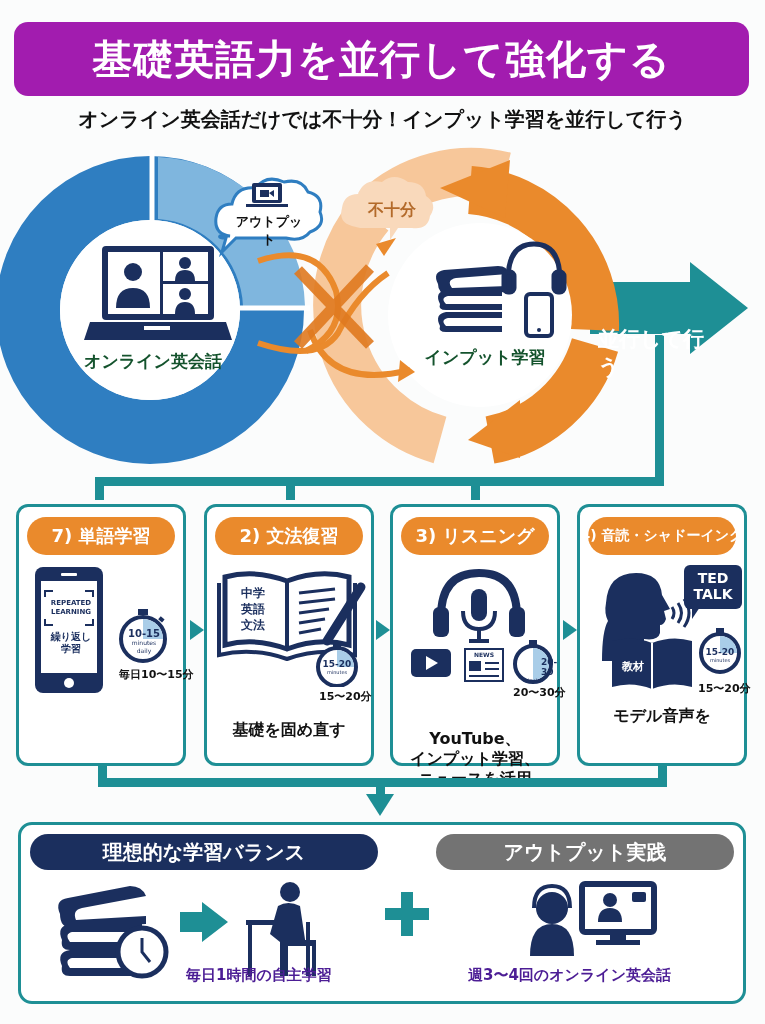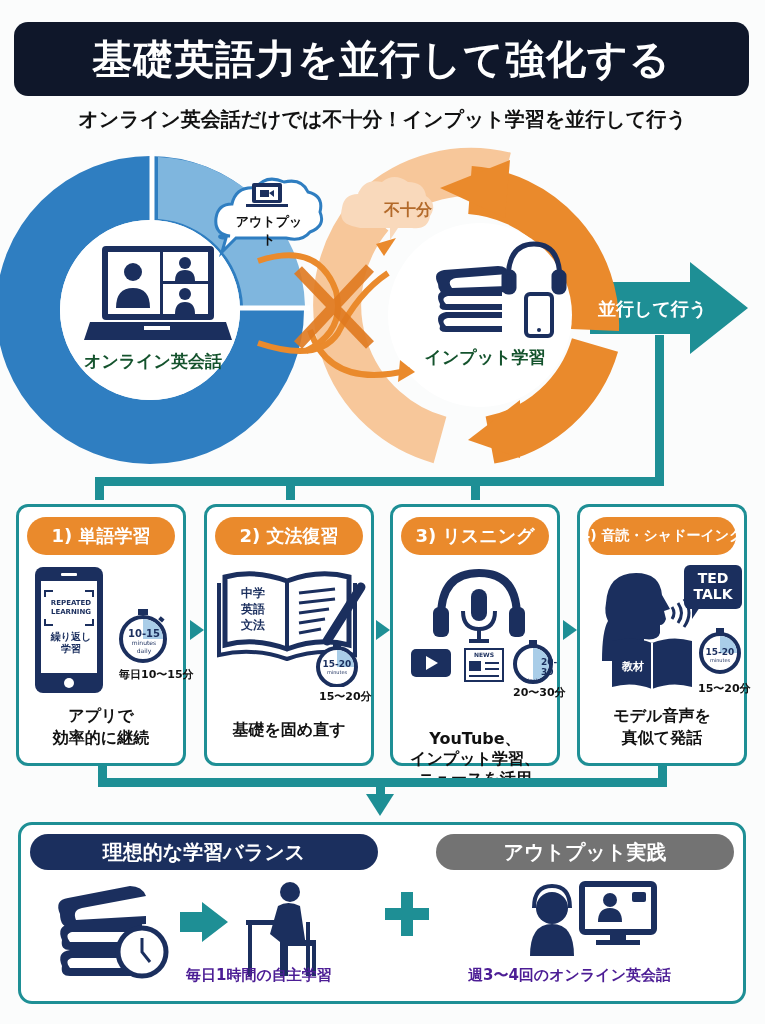--- a/index.html
+++ b/index.html
@@ -1,29 +1,29 @@
 <!DOCTYPE html>
 <html><head>
 <meta charset="utf-8">
 <style>
   * { box-sizing: border-box; margin: 0; padding: 0; }
   html, body { width: 765px; height: 1024px; background: #fbfcfc; overflow: hidden; }
   body { position: relative; font-family: "DejaVu Sans", "Liberation Sans", sans-serif; color: #1a1a1a; }
   .abs { position: absolute; }
 
   
-  .title-bar { left: 14px; top: 22px; width: 735px; height: 74px; background: #0f172a; border-radius: 14px;
+  .title-bar { left: 14px; top: 22px; width: 735px; height: 74px; background: #a21caf; border-radius: 14px;
     display: flex; align-items: center; justify-content: center; }
   .title-text { color: #fff; font-size: 40px; font-weight: bold; letter-spacing: 1px; }
   .subtitle { left: 0; top: 106px; width: 765px; text-align: center; font-size: 20px; font-weight: bold; color: #111; }
 
   
   .svgtop { left: 0; top: 140px; }
   .lbl { font-weight: bold; font-size: 17px; color: #14532d; text-align: center; }
-  .parallel-label { color: #fff; font-size: 18px; font-weight: bold; }
+  .parallel-label { color: #fff; font-size: 21px; font-weight: bold; margin-top: 28px; }
 
   
   .card { position: absolute; top: 504px; width: 170px; height: 262px; border: 3px solid #1e8f95; border-radius: 12px; background: #fff; }
   .pill { position: absolute; left: 8px; top: 10px; width: 148px; height: 38px; border-radius: 19px; background: #ea8a2c;
     color: #fff; font-weight: bold; font-size: 18px; display: flex; align-items: center; justify-content: center; white-space: nowrap; }
   .pill.small { font-size: 14px; }
   .card-desc { position: absolute; left: 0; width: 164px; text-align: center; font-weight: bold; font-size: 16px; line-height: 22px; color: #111; }
   .timer-cap { position: absolute; font-size: 11px; font-weight: bold; color: #111; white-space: nowrap; }
 
   
@@ -125,32 +125,32 @@
     <rect x="554" y="272" width="10" height="20" rx="4" fill="#1b2f5e"></rect>
   </g>
   <g>
     <rect x="526" y="294" width="26" height="42" rx="4" fill="none" stroke="#1b2f5e" stroke-width="4"></rect>
     <circle cx="539" cy="330" r="2" fill="#1b2f5e"></circle>
   </g>
 </svg>
 
 <div class="abs lbl" style="left:78px;top:350px;width:150px;">オンライン英会話</div>
 <div class="abs" style="left:232px;top:213px;width:74px;text-align:center;font-size:13px;font-weight:bold;color:#111;">アウトプット</div>
-<div class="abs" style="left:360px;top:200px;width:64px;text-align:center;font-size:16px;font-weight:bold;color:#b36a2a;margin-left:16px;">不十分</div>
+<div class="abs" style="left:360px;top:200px;width:64px;text-align:center;font-size:16px;font-weight:bold;color:#b36a2a;">不十分</div>
 <div class="abs lbl" style="left:420px;top:346px;width:130px;">インプット学習</div>
 <div class="abs parallel-label" style="left:598px;top:297px;width:110px;">並行して行う</div>
 
 <svg class="abs" style="left:0;top:610px;" width="765" height="40">
   <polygon points="190,10 204,20 190,30" fill="#1e8f95"></polygon>
   <polygon points="376,10 390,20 376,30" fill="#1e8f95"></polygon>
   <polygon points="563,10 577,20 563,30" fill="#1e8f95"></polygon>
 </svg>
 
 <div class="card" style="left:16px;">
-  <div class="pill">1) 単語学習</div>
+  <div class="pill">7) 単語学習</div>
   <svg class="abs" style="left:16px;top:60px;" width="150" height="130">
     <g>
       <rect x="0" y="0" width="68" height="126" rx="8" fill="#1b2f5e"></rect>
       <rect x="6" y="14" width="56" height="92" fill="#fff"></rect>
       <rect x="26" y="6" width="16" height="3" rx="1" fill="#fff"></rect>
       <circle cx="34" cy="116" r="5" fill="#fff"></circle>
       <path d="M10,30 v-6 h8 M50,24 h8 v6 M10,52 v6 h8 M50,58 h8 v-6" stroke="#1b2f5e" stroke-width="2" fill="none"></path>
     </g>
     <g>
       <circle cx="108" cy="72" r="22" fill="#fff" stroke="#1b2f5e" stroke-width="4"></circle>
@@ -166,24 +166,20 @@
   <div class="abs" style="left:22px;top:124px;width:60px;text-align:center;font-size:10px;font-weight:bold;line-height:12px;color:#1b2f5e;">
     <div>繰り返し</div>
     <div>学習</div>
   </div>
   <div class="abs" style="left:106px;top:121px;width:38px;text-align:center;line-height:8px;color:#1b2f5e;">
     <div style="font-size:10px;font-weight:bold;line-height:11px;">10-15</div>
     <div style="font-size:6px;">minutes</div>
     <div style="font-size:6px;">daily</div>
   </div>
   <div class="timer-cap" style="left:100px;top:160px;">毎日10〜15分</div>
-  <div class="card-desc" style="top:198px;">
-    <div>アプリで</div>
-    <div>効率的に継続</div>
-  </div>
 </div>
 
 <div class="card" style="left:204px;">
   <div class="pill">2) 文法復習</div>
   <svg class="abs" style="left:10px;top:60px;" width="155" height="120">
     <g>
       <path d="M8,10 q30,-8 62,4 q32,-12 62,-4 l0,68 q-30,-8 -62,4 q-32,-12 -62,-4 z" fill="#fff" stroke="#1b2f5e" stroke-width="5"></path>
       <line x1="70" y1="14" x2="70" y2="82" stroke="#1b2f5e" stroke-width="4"></line>
       <path d="M2,16 l0,72 q34,-8 68,4 q34,-12 68,-4 l0,-72" fill="none" stroke="#1b2f5e" stroke-width="4"></path>
       <g stroke="#1b2f5e" stroke-width="3">
@@ -292,21 +288,20 @@
     <div>TALK</div>
   </div>
   <div class="abs" style="left:38px;top:152px;width:30px;text-align:center;color:#fff;font-weight:bold;font-size:11px;">教材</div>
   <div class="abs" style="left:124px;top:140px;width:32px;text-align:center;color:#1b2f5e;">
     <div style="font-size:9px;font-weight:bold;line-height:10px;">15-20</div>
     <div style="font-size:5px;">minutes</div>
   </div>
   <div class="timer-cap" style="left:118px;top:174px;">15〜20分</div>
   <div class="card-desc" style="top:198px;">
     <div>モデル音声を</div>
-    <div>真似て発話</div>
   </div>
 </div>
 
 <svg class="abs" style="left:0;top:764px;" width="765" height="60">
   <rect x="98" y="0" width="9" height="20" fill="#1e8f95"></rect>
   <rect x="658" y="0" width="9" height="20" fill="#1e8f95"></rect>
   <rect x="98" y="14" width="569" height="9" fill="#1e8f95"></rect>
   <rect x="376" y="18" width="9" height="14" fill="#1e8f95"></rect>
   <polygon points="366,30 394,30 380,52" fill="#1e8f95"></polygon>
 </svg>

